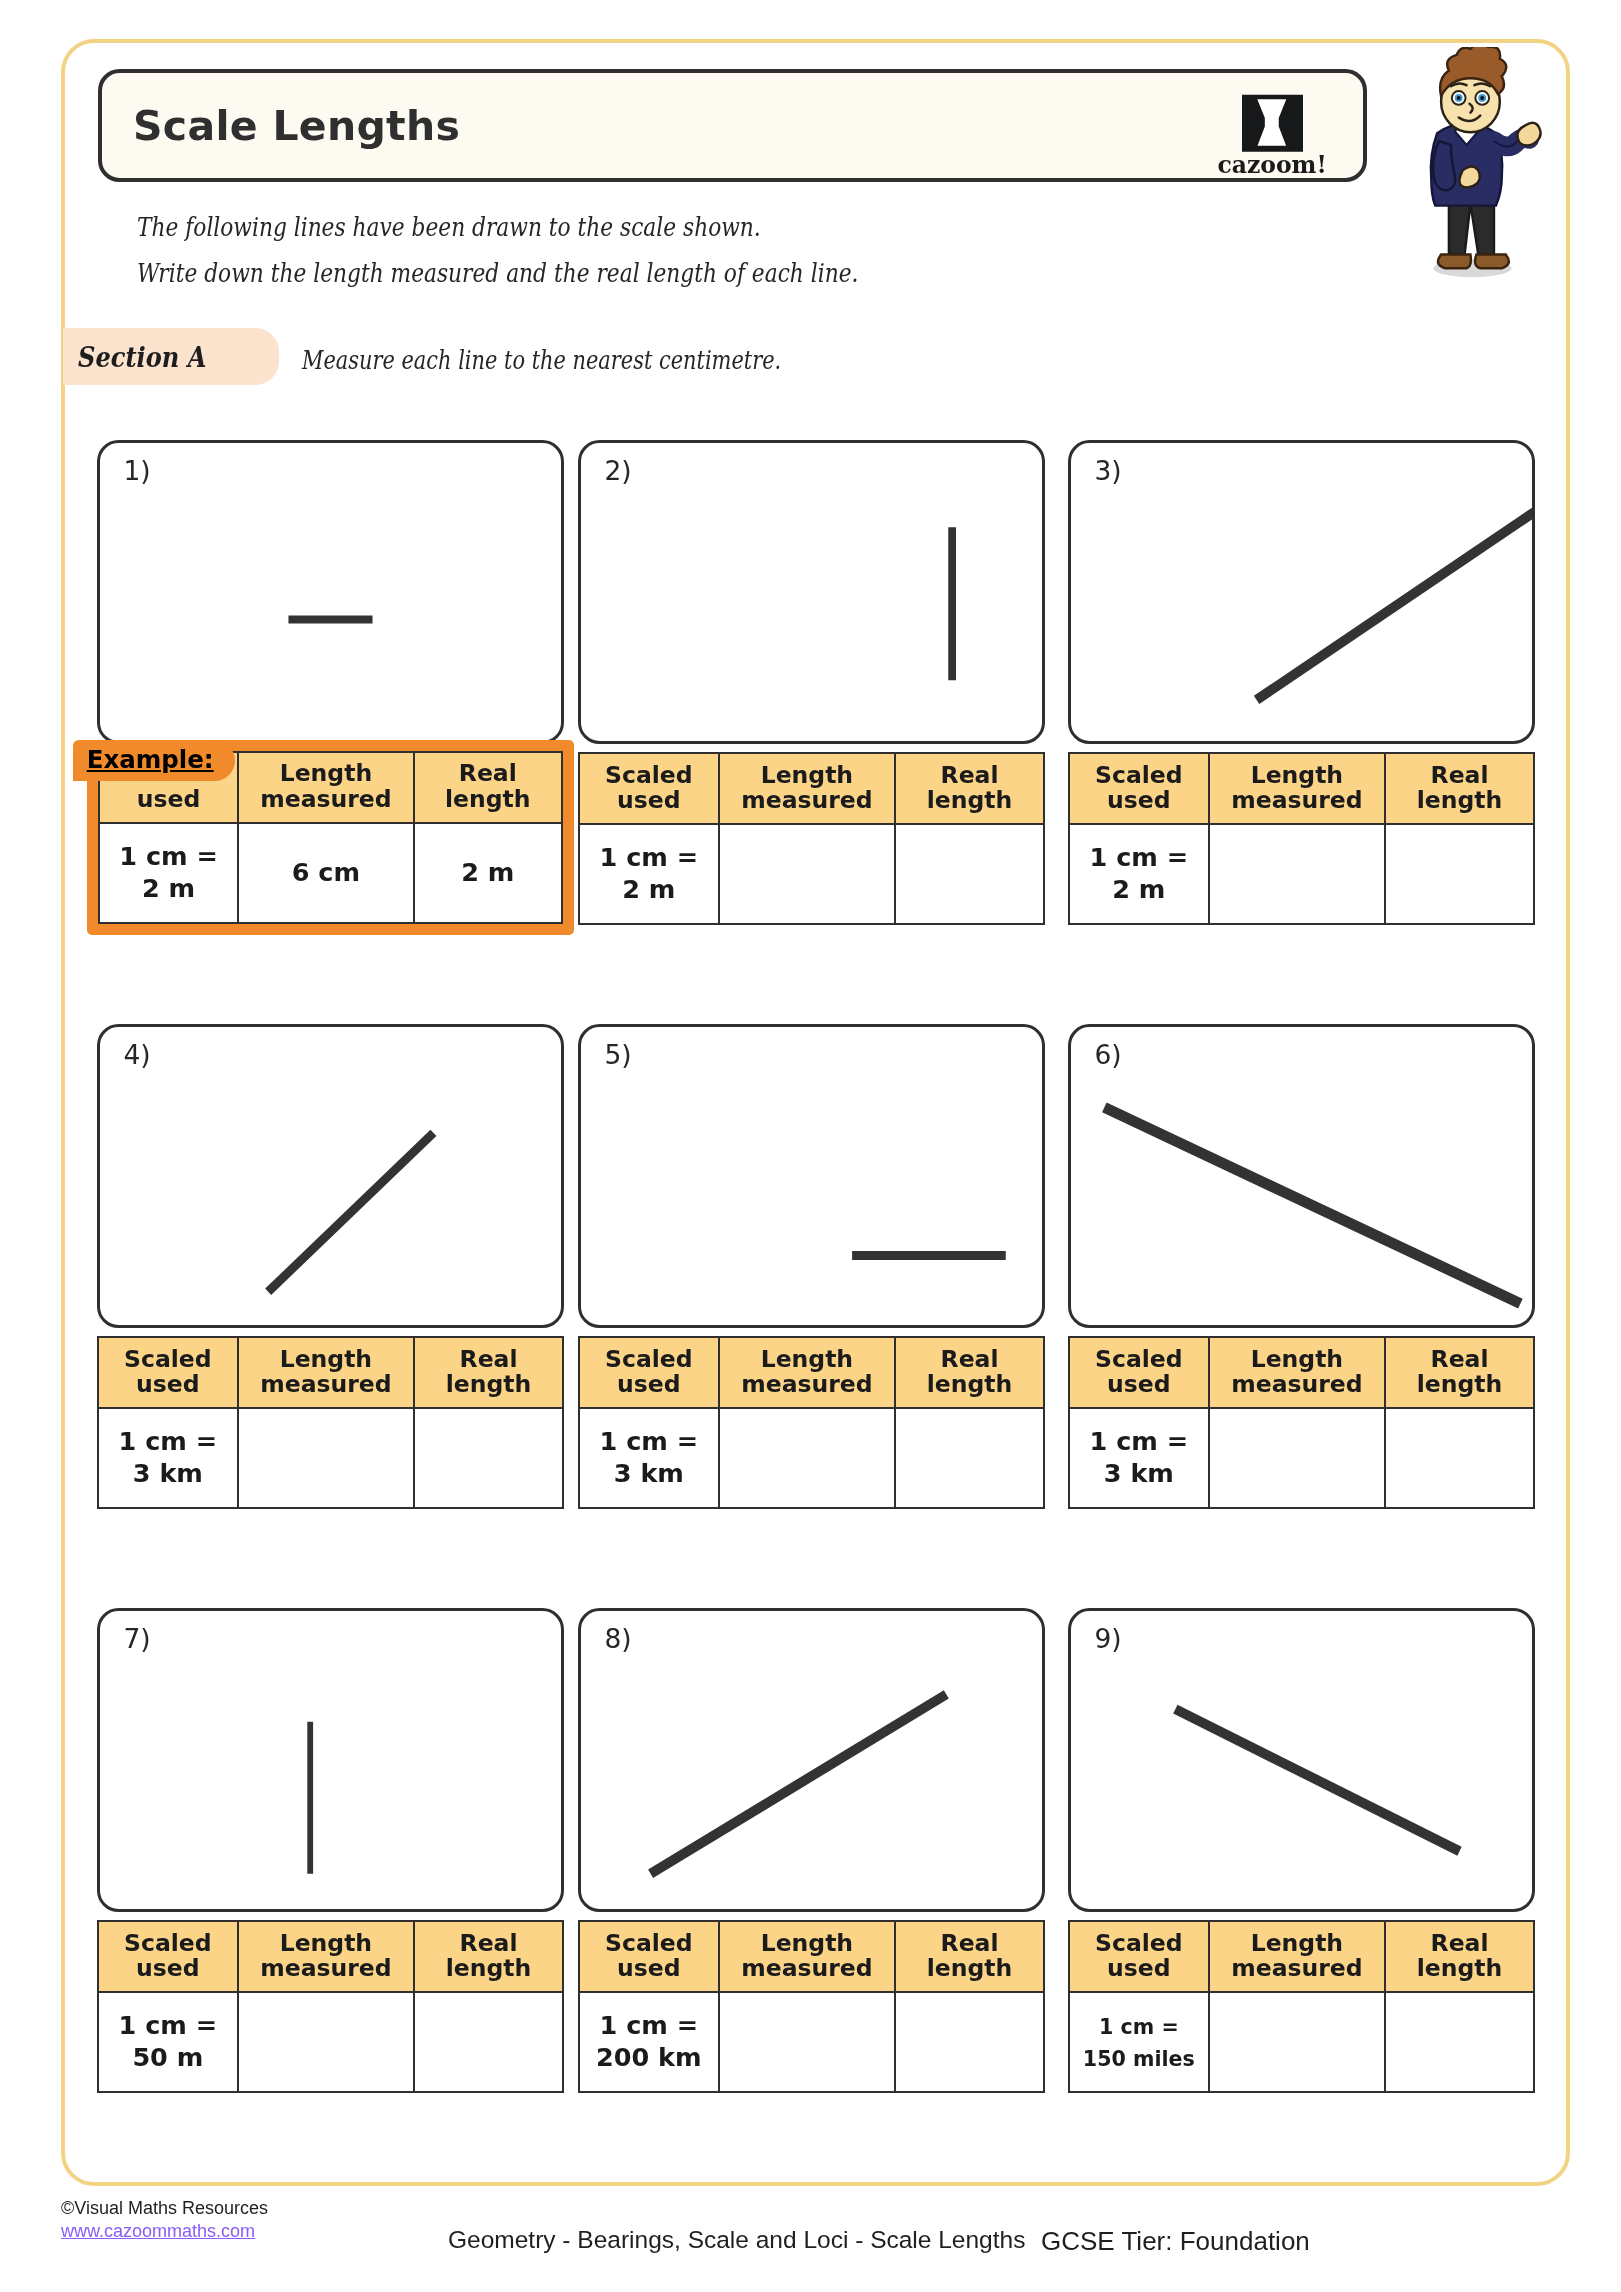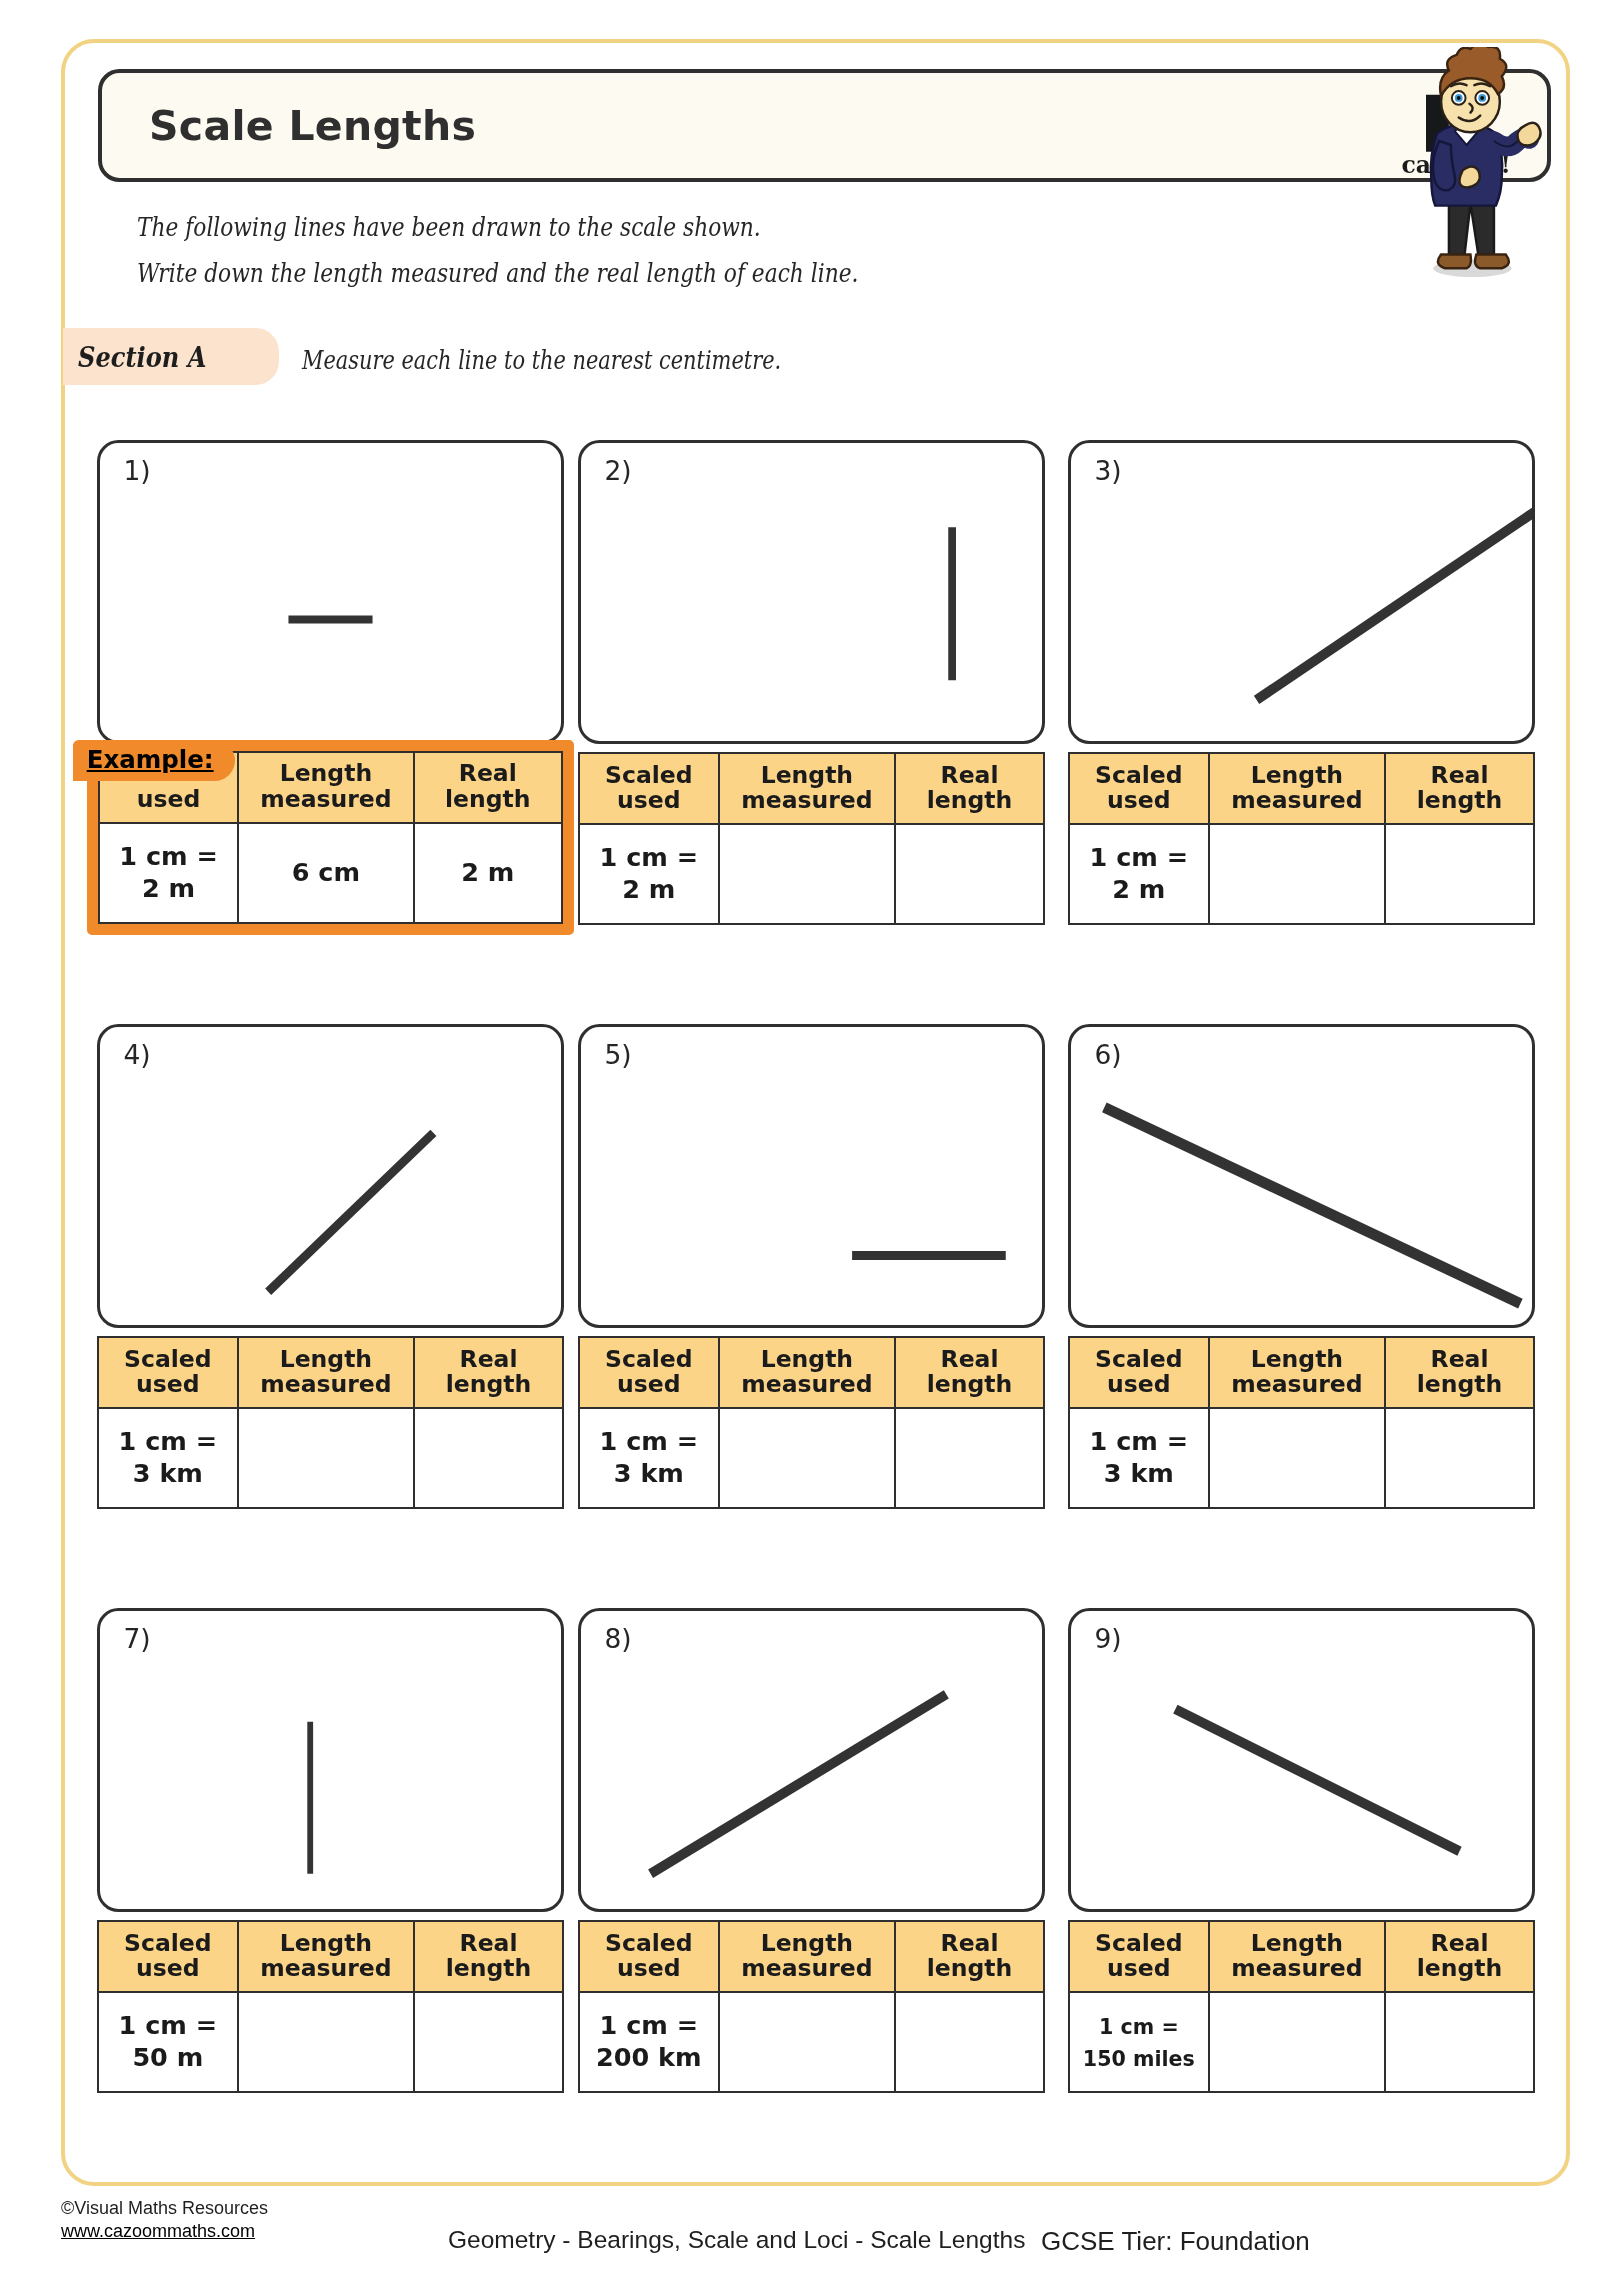--- a/index.html
+++ b/index.html
@@ -19,26 +19,26 @@
     border:4.9px solid #F2D384;
     border-radius:33px;
     box-sizing:border-box;
     pointer-events:none;
   }
 
   
   #header-bar{
     position:absolute;
     left:98px; top:69px;
-    width:1453px; height:113px;
+    width:1269px; height:113px;
     background:#FCFAF1;
     border:4.9px solid #2F2F2F;
     border-radius:21.6px;
     box-sizing:border-box;
-    display:flex; align-items:center;padding-left:16px;
+    display:flex; align-items:center;
   }
   #worksheet-title{
     font-size:41px; font-weight:bold;
     color:#2F2F2F;
     margin-left:31px;
     letter-spacing:0.3px;
     font-family:"DejaVu Sans", sans-serif;
   }
   #brand-logo{
     position:absolute;
@@ -195,21 +195,21 @@
 
   
   #footer{
     position:absolute;
     left:61px; top:2197px;
     width:1509px;
     font-family:"Liberation Sans", sans-serif;
     color:#1F1F1F;
   }
   #footer-left{position:absolute; left:0; top:0; font-size:18px; line-height:1.25;}
-  #footer-link{color:#000000; display:block;}
+  #footer-link{color:#8b5cf6; display:block;}
   #footer-center{position:absolute; left:387px; top:29px; font-size:24.5px;text-align:right;}
   #footer-right{position:absolute; left:980px; top:29px; font-size:26px;}
 </style>
 </head>
 <body>
 
 <div id="page-frame"></div>
 
 <div id="header-bar">
   <div id="worksheet-title">Scale Lengths</div>

